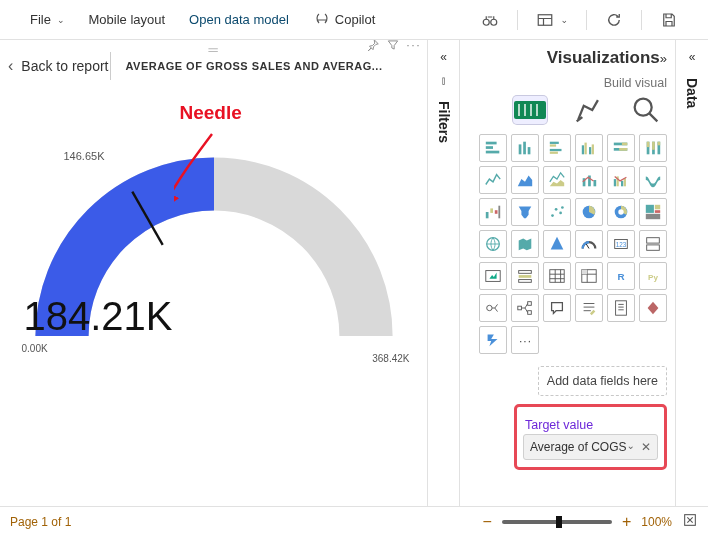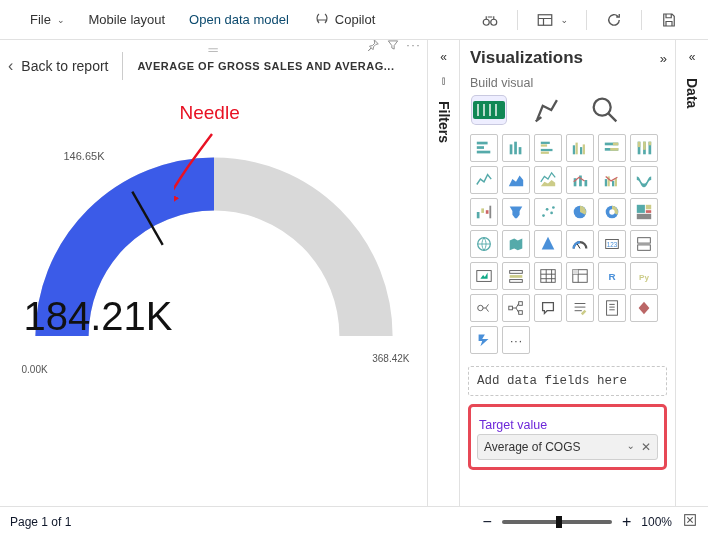--- a/index.html
+++ b/index.html
@@ -62,21 +62,21 @@
     font-size: 13px;
     letter-spacing: 1px;
   }
   .report-header {
     display: flex;
     align-items: center;
     padding: 12px 8px 8px 8px;
     position: relative;
   }
   .back-arrow { font-size: 16px; color: #555; padding: 3px 8px 3px 0; }
-  .back-txt { color: #333; font-size: 14px; margin-right: 14px; }
+  .back-txt { color: #333; font-size: 14px; margin-right: 2px; }
   .vdiv { width: 1px; height: 28px; background: #ccc; margin-right: 14px; }
   .vis-title {
     font-size: 11px;
     letter-spacing: .5px;
     color: #333;
     font-weight: 600;
     flex: 1;
     white-space: nowrap;
     overflow: hidden;
     text-overflow: ellipsis;
@@ -96,21 +96,21 @@
     margin: 18px auto 0 auto;
     width: 380px;
     height: 270px;
   }
   .gauge-svg { width: 100%; height: 100%; }
   .needle-text {
     position: absolute;
     top: -4px; left: 156px;
     color: #e81123;
     font-size: 19px;
-    font-weight: 400;
+    font-weight: 700;
   }
   .needle-arrow {
     position: absolute;
     top: 22px; left: 150px;
     width: 60px; height: 90px;
     pointer-events: none;
   }
   .needle-label {
     position: absolute;
     top: 44px; left: 40px;
@@ -118,21 +118,21 @@
     color: #555;
   }
   .gauge-value {
     position: absolute;
     top: 188px; left: 0; right: 0;
     text-align: left;
     font-size: 40px;
     font-weight: 300;
     color: #111;
   }
-  .gauge-min { position: absolute; bottom: 1px; left: -2px; font-size: 10px; color: #555;}
+  .gauge-min { position: absolute; bottom: 22px; left: -2px; font-size: 10px; color: #555;}
   .gauge-max { position: absolute; bottom: 12px; right: -6px; font-size: 10px; color: #555;}
 
   
   .vtab {
     width: 32px;
     border-right: 1px solid #e1e1e1;
     display: flex;
     flex-direction: column;
     align-items: center;
     padding-top: 10px;
@@ -148,20 +148,21 @@
   }
   .vtab .mini { font-size: 11px; color: #666; }
 
   
   .vpane {
     width: 216px;
     border-right: 1px solid #e1e1e1;
     padding: 6px 8px 8px 8px;
     display: flex;
     flex-direction: column;
+    align-items: flex-end;
   }
   .vpane-head {
     display: flex;
     align-items: center;
     justify-content: space-between;
     margin: 2px 0 2px 2px;
   }
   .vpane-head h1 { font-size: 17px; font-weight: 700; }
   .vpane-head .chevrons { font-size: 13px; color: #333; }
   .buildv { font-size: 12.5px; color: #737373; margin: 6px 0 4px 2px; }
@@ -196,21 +197,20 @@
   }
   .viz svg { width: 18px; height: 18px; }
   .well {
     border: 1px dashed #c8c8c8;
     border-radius: 3px;
     padding: 7px 8px;
     font-size: 12.5px;
     color: #444;
     margin: 4px 0;
     background: #fff;
-    font-family: Liberation Mono, monospace;
   }
   .field-label { font-size: 12.5px; color: #6d28d9; margin: 6px 2px 2px 2px; }
   .field-pill {
     background: #f1f1f1;
     border: 1px solid #d0d0d0;
     border-radius: 3px;
     padding: 5px 6px;
     font-size: 12px;
     display: flex;
     align-items: center;
@@ -227,21 +227,21 @@
   
   .footer {
     position: absolute;
     left: 0; right: 0; bottom: 0;
     height: 30px;
     border-top: 1px solid #e1e1e1;
     display: flex;
     align-items: center;
     padding: 0 10px;
     font-size: 12px;
-    color: #0f172a;
+    color: #a16207;
     gap: 10px;
     background: #fff;
   }
   .footer .spacer { flex: 1; }
   .zoom-slider {
     width: 110px; height: 4px; background: #666;
     position: relative; border-radius: 2px;
   }
   .zoom-slider .thumb {
     position: absolute; top: -4px; left: 54px;

